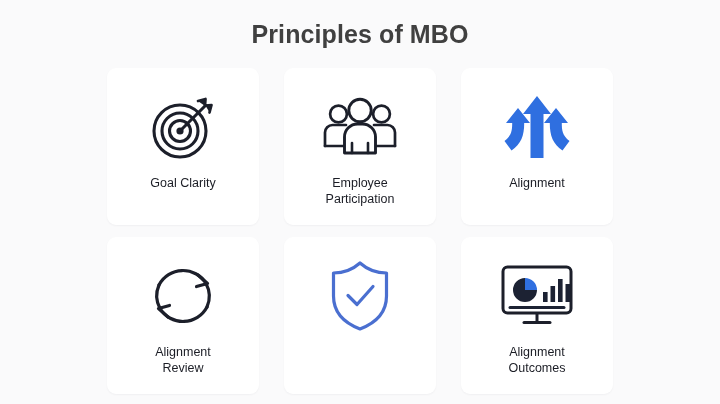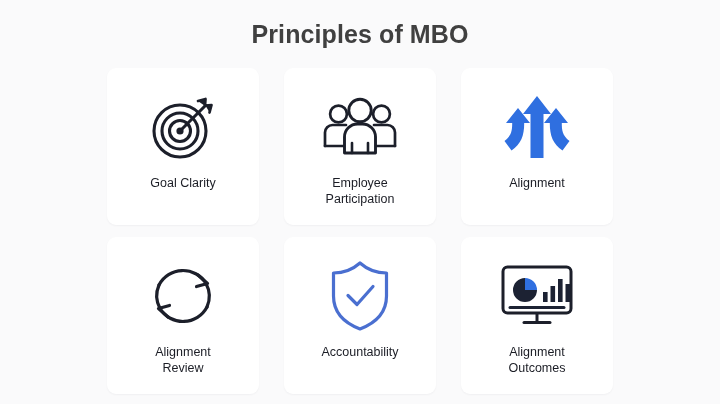--- a/index.html
+++ b/index.html
@@ -154,21 +154,20 @@
     </div>
 
     <div class="card">
       <div class="icon-wrap">
         <svg width="62" height="72" viewBox="0 0 62 72" fill="none">
           <path d="M31 3 C22 11 12 13 4.5 13 V36 C4.5 54 18 64 31 69
                    C44 64 57.5 54 57.5 36 V13 C50 13 40 11 31 3 Z" stroke="#4a6fd0" stroke-width="3.2" stroke-linejoin="round" fill="none"></path>
           <path d="M19 35.5 L28 44.5 L44 26.5" stroke="#4a6fd0" stroke-width="3.2" stroke-linecap="round" stroke-linejoin="round" fill="none"></path>
         </svg>
       </div>
-      <div class="card-label">Accountability</div>
     </div>
 
     <div class="card">
       <div class="icon-wrap">
         <svg width="76" height="64" viewBox="0 0 76 64" fill="none">
           <rect x="4" y="3" width="68" height="46" rx="4.5" stroke="#1c1f2a" stroke-width="3" fill="#ffffff"></rect>
 
           <path d="M26 14 A12 12 0 1 0 38 26 H26 Z" fill="#1c2233"></path>
           <path d="M26 26 V14 A12 12 0 0 1 38 26 Z" fill="#2f6fe0"></path>
 

